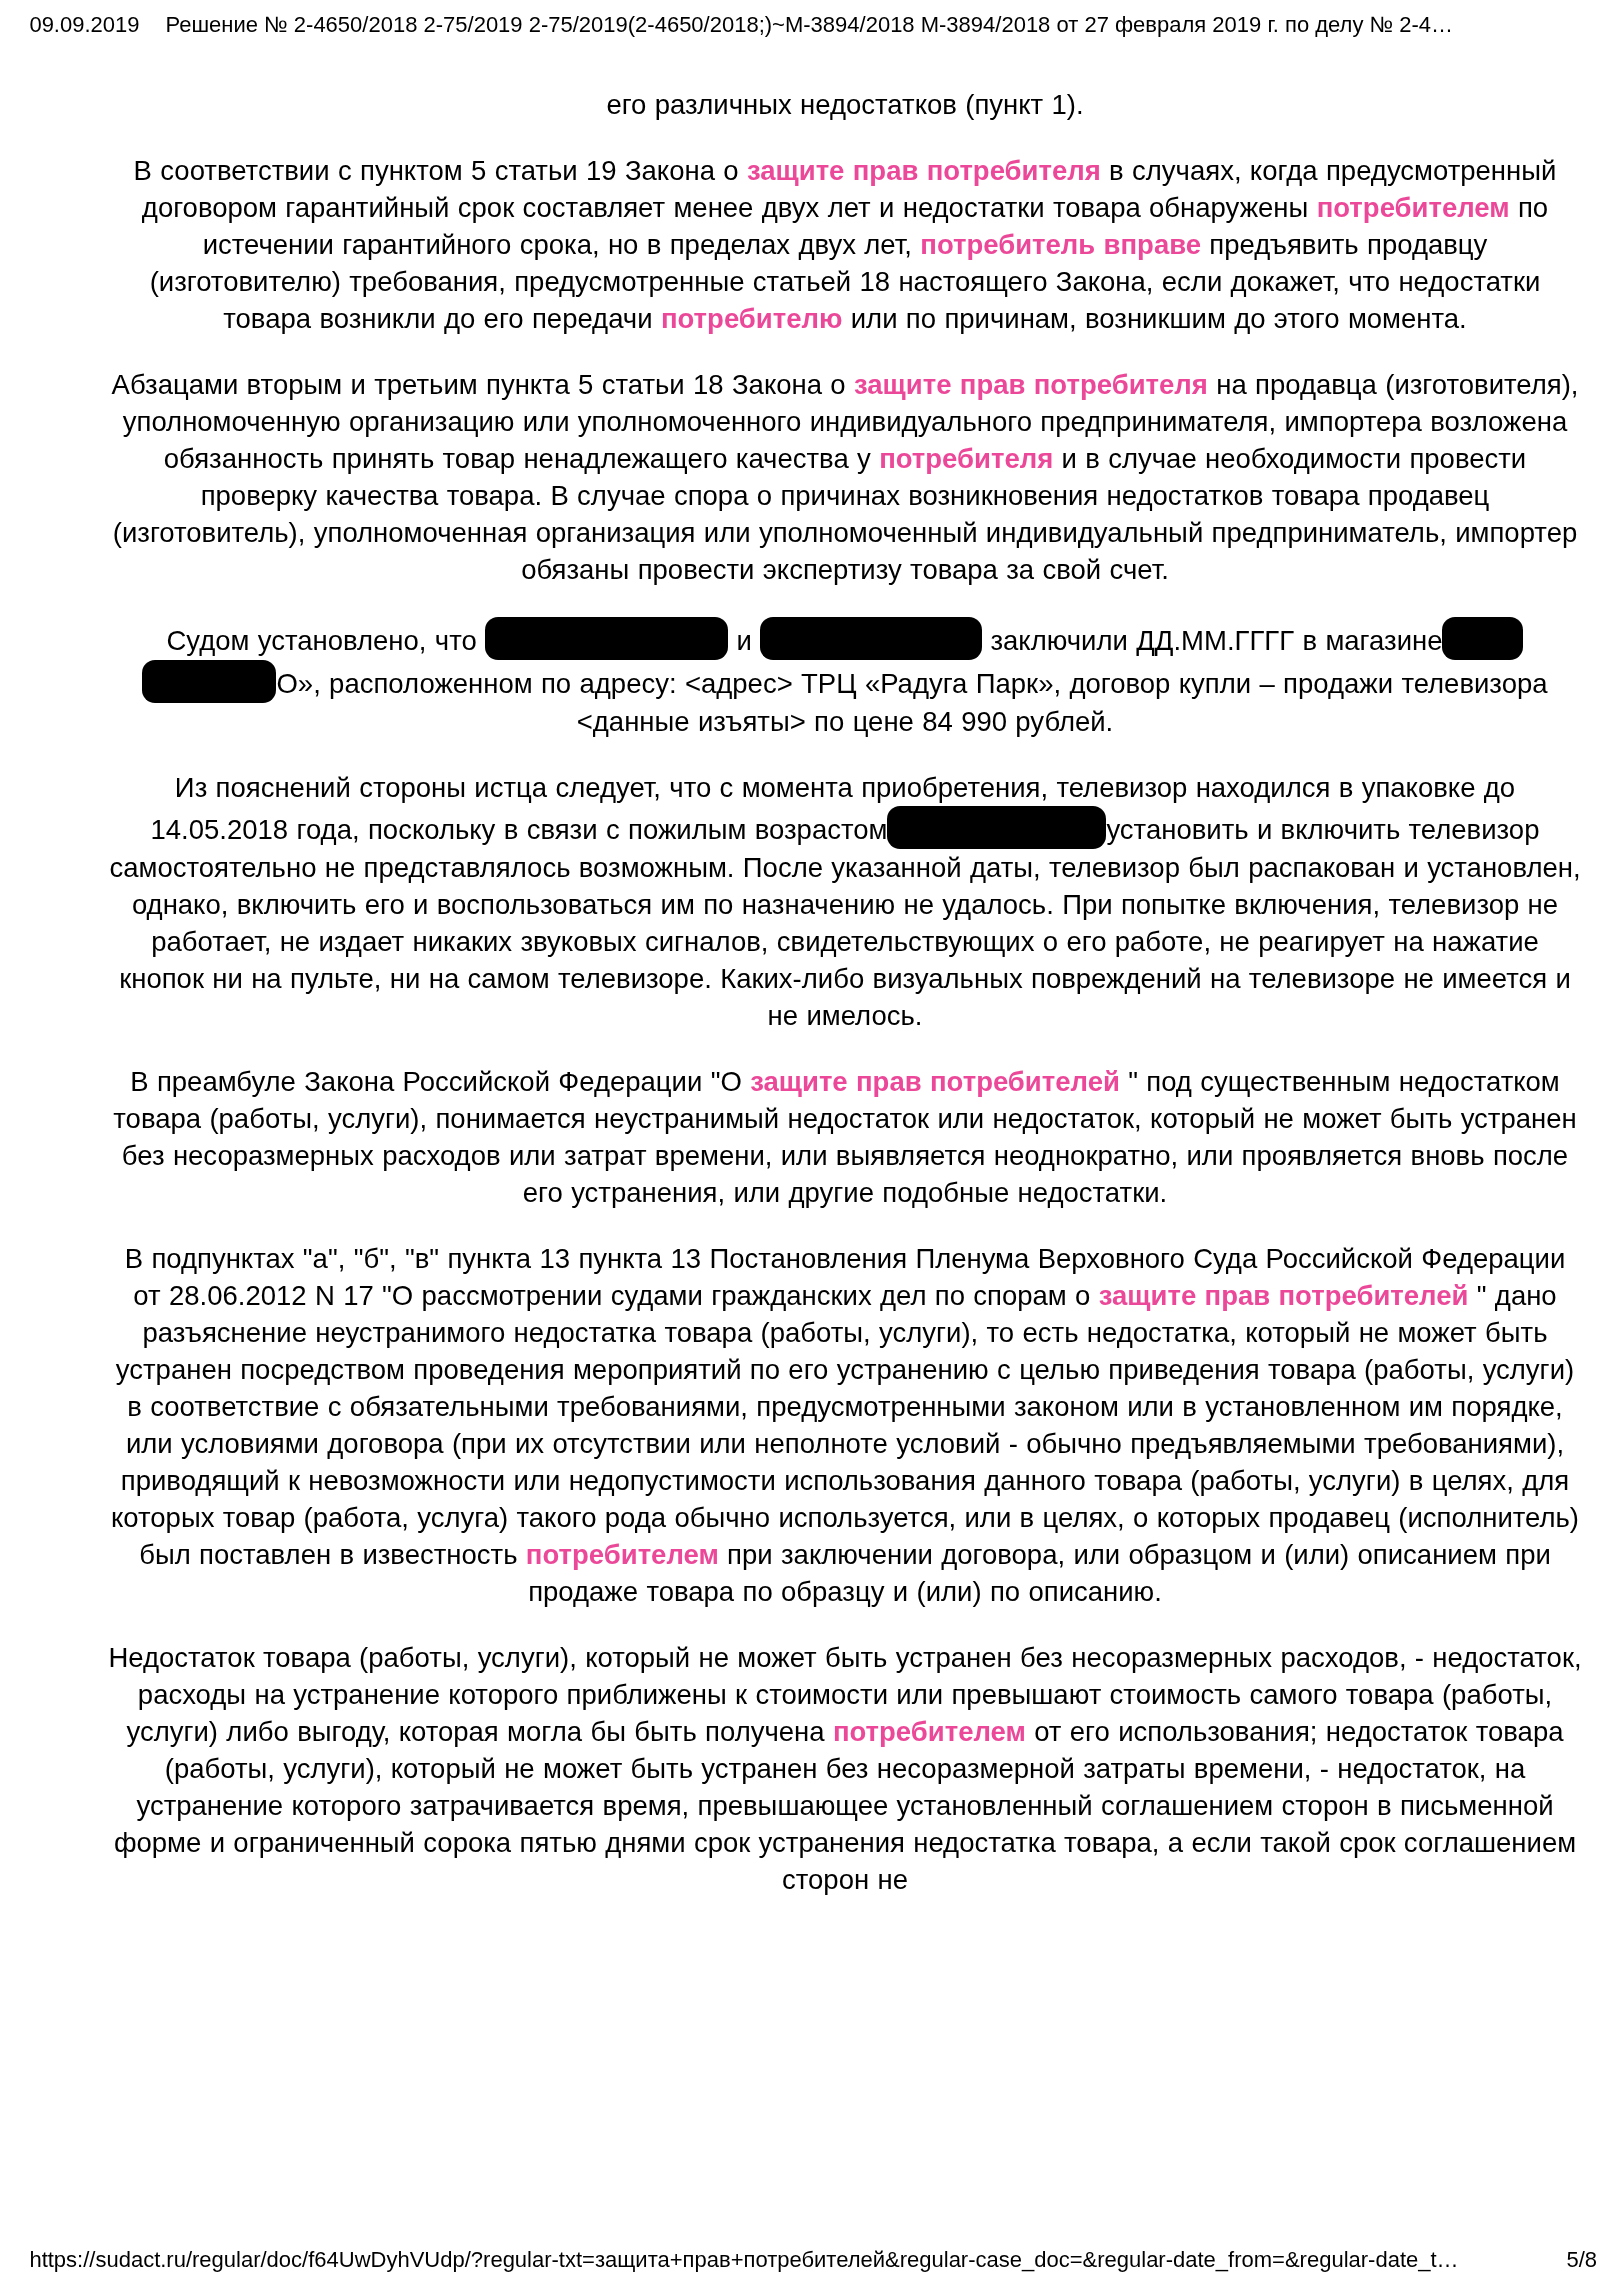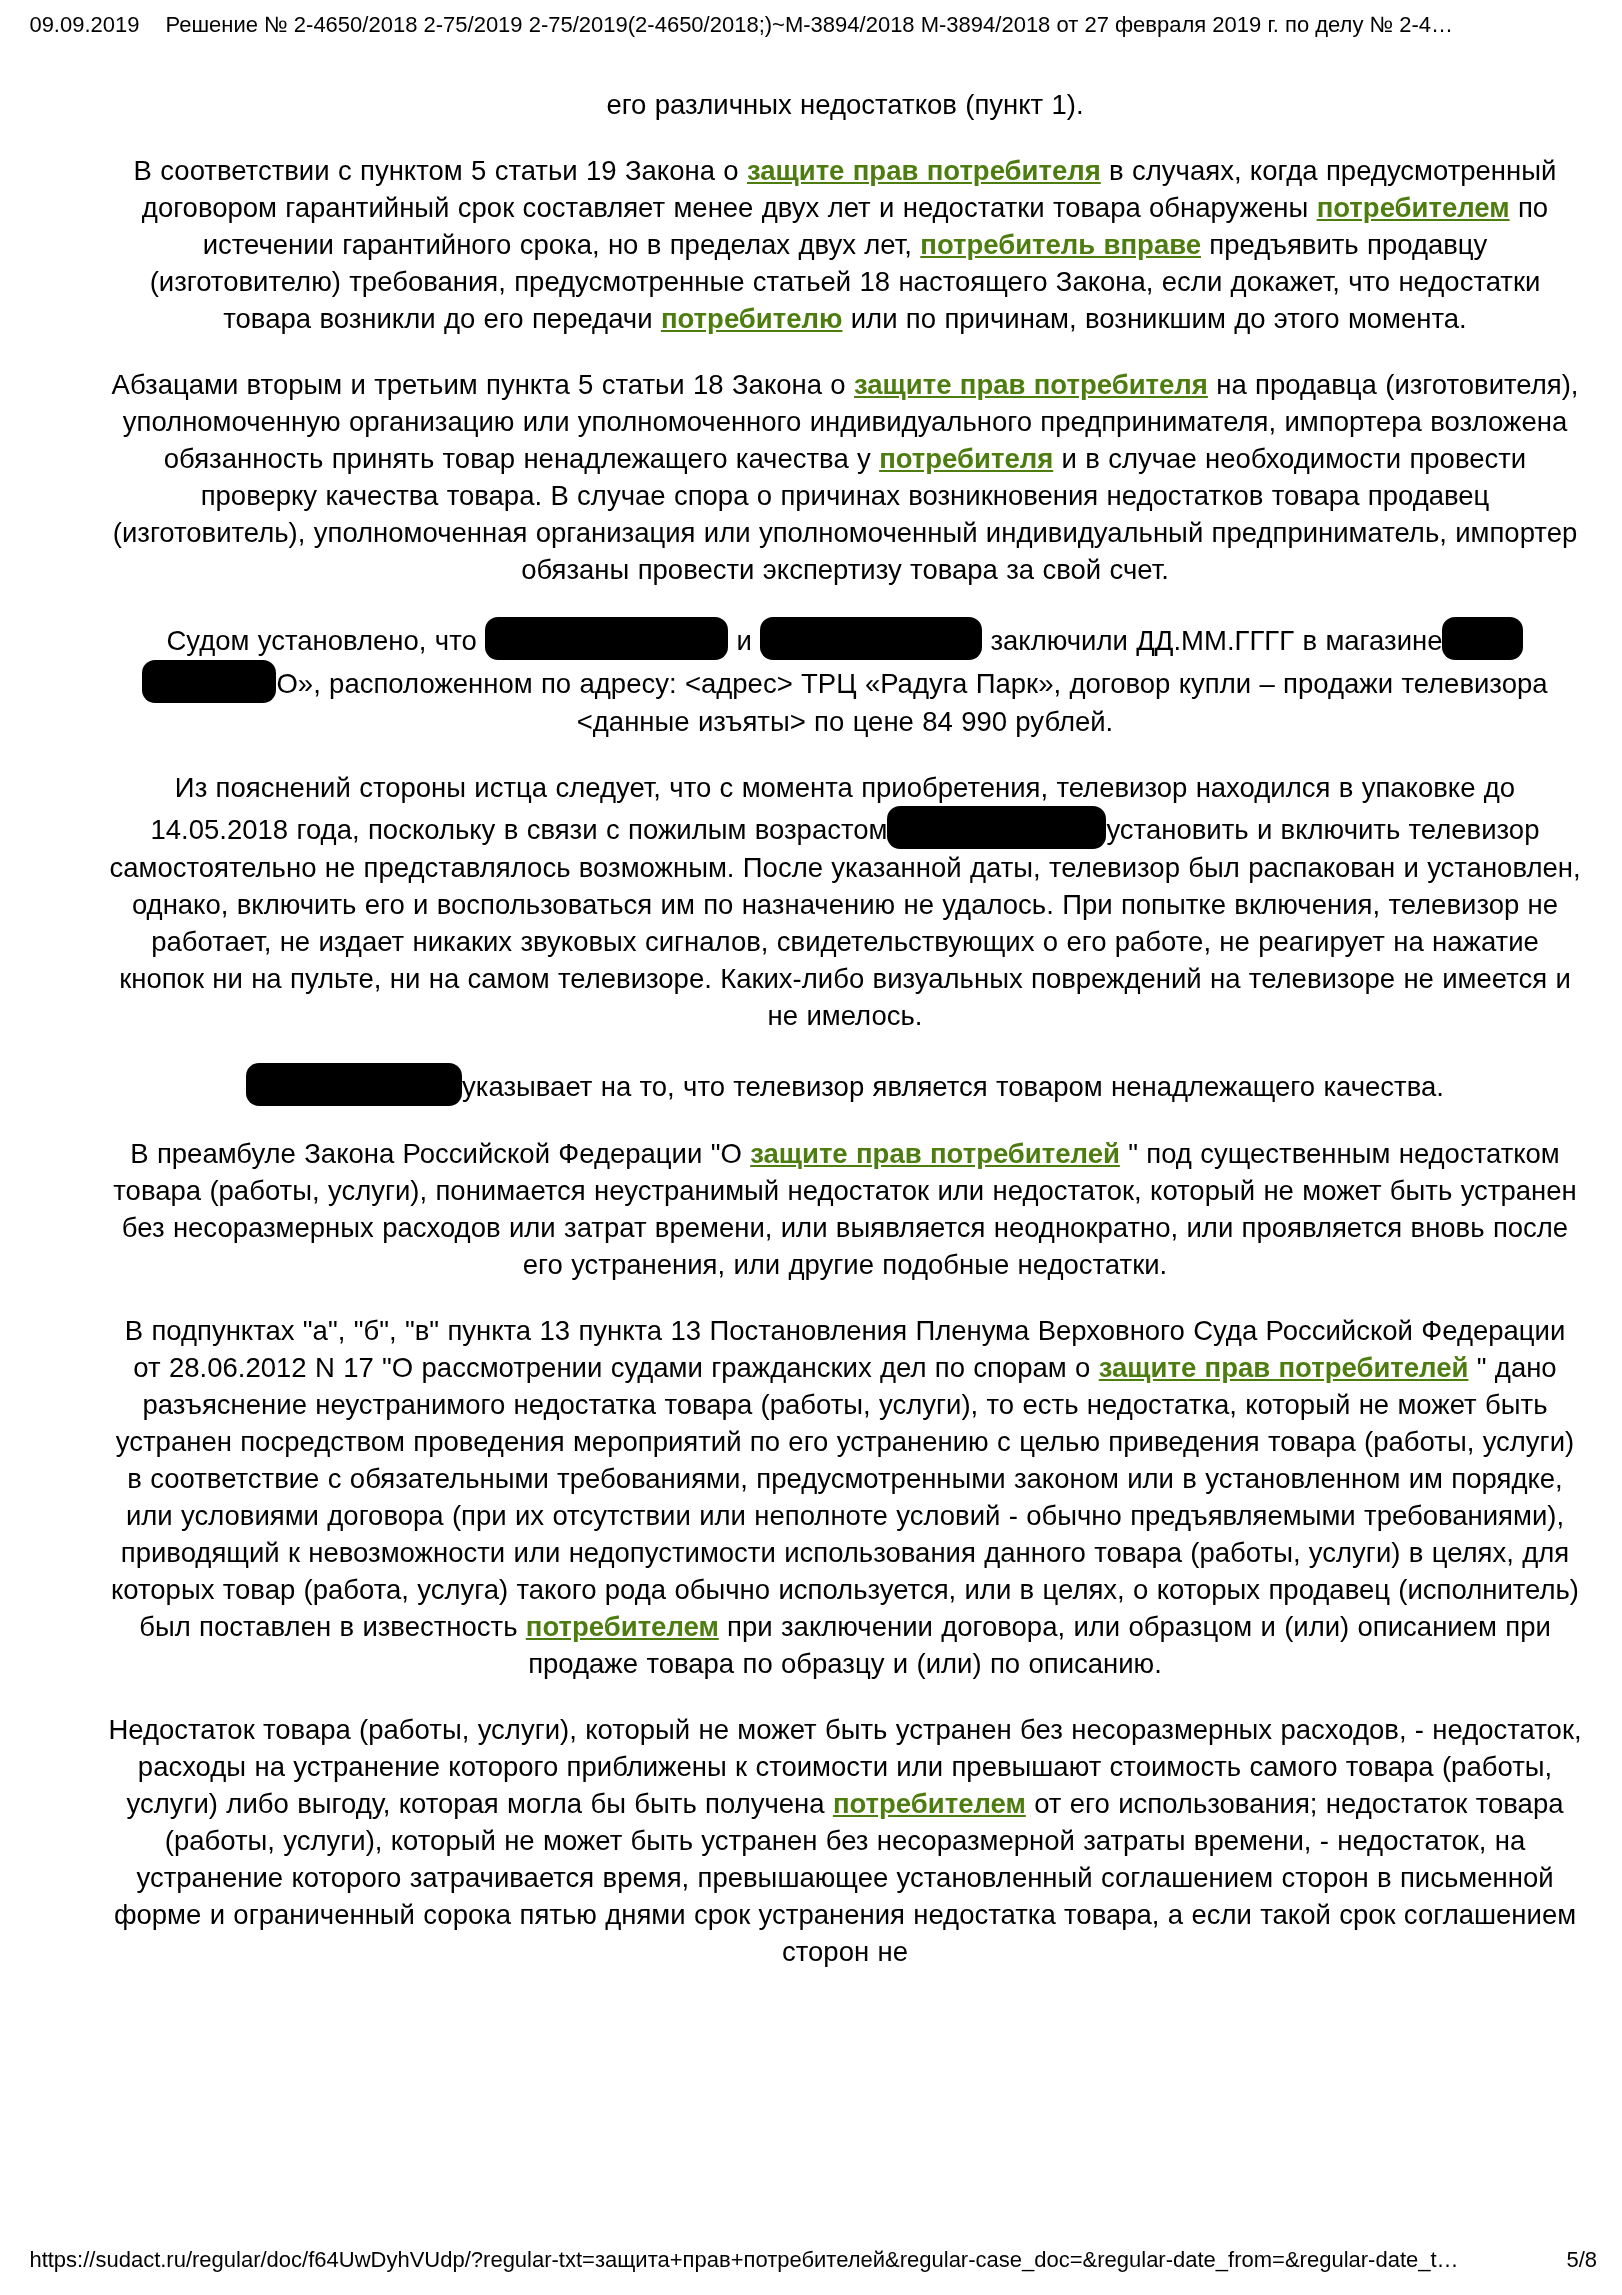--- a/index.html
+++ b/index.html
@@ -16,21 +16,21 @@
   .print-header .date{white-space:nowrap;}
   .print-header .title{
     margin-left:26px;flex:1;white-space:nowrap;overflow:hidden;
   }
   .doc-body{
     position:absolute;left:108px;top:86px;width:1474px;
     font-size:27.5px;line-height:37px;color:#000;
     word-spacing:0.7px;
   }
   .doc-body p{margin:0 0 29px 0;padding:0;text-align:center;}
-  .hl{font-weight:700;color:#4d7c0f;text-decoration:underline;}
+  .hl{font-weight:700;color:#ec4899;}
   .redact{
     display:inline-block;height:43px;background:#000;
     border-radius:13px;vertical-align:-10.5px;
   }
   .print-footer{
     position:absolute;left:29.4px;right:25px;bottom:22px;
     display:flex;justify-content:space-between;align-items:flex-end;
     font-size:22px;line-height:26px;color:#000;
   }
   .print-footer .url{white-space:nowrap;overflow:hidden;margin-right:39px;}
@@ -43,21 +43,20 @@
   <span class="date">09.09.2019</span>
   <span class="title">Решение № 2-4650/2018 2-75/2019 2-75/2019(2-4650/2018;)~М-3894/2018 М-3894/2018 от 27 февраля 2019 г. по делу № 2-4…</span>
 </div>
 
 <div class="doc-body" id="doc-body">
     <p>его различных недостатков (пункт 1).</p>
     <p>В соответствии с пунктом 5 статьи 19 Закона о <span class="hl">защите прав потребителя</span> в случаях, когда предусмотренный договором гарантийный срок составляет менее двух лет и недостатки товара обнаружены <span class="hl">потребителем</span> по истечении гарантийного срока, но в пределах двух лет, <span class="hl">потребитель вправе</span> предъявить продавцу (изготовителю) требования, предусмотренные статьей 18 настоящего Закона, если докажет, что недостатки товара возникли до его передачи <span class="hl">потребителю</span> или по причинам, возникшим до этого момента.</p>
     <p>Абзацами вторым и третьим пункта 5 статьи 18 Закона о <span class="hl">защите прав потребителя</span> на продавца (изготовителя), уполномоченную организацию или уполномоченного индивидуального предпринимателя, импортера возложена обязанность принять товар ненадлежащего качества у <span class="hl">потребителя</span> и в случае необходимости провести проверку качества товара. В случае спора о причинах возникновения недостатков товара продавец (изготовитель), уполномоченная организация или уполномоченный индивидуальный предприниматель, импортер обязаны провести экспертизу товара за свой счет.</p>
     <p>Судом установлено, что <span class="redact" style="width: 243px;"></span> и <span class="redact" style="width: 222px;"></span> заключили ДД.ММ.ГГГГ в магазине<span class="redact" style="width: 81px;"></span> <span class="redact" style="width: 134px;"></span>О», расположенном по адресу: &lt;адрес&gt; ТРЦ «Радуга Парк», договор купли – продажи телевизора &lt;данные изъяты&gt; по цене 84 990 рублей.</p>
     <p>Из пояснений стороны истца следует, что с момента приобретения, телевизор находился в упаковке до 14.05.2018 года, поскольку в связи с пожилым возрастом<span class="redact" style="width: 219px;"></span>установить и включить телевизор самостоятельно не представлялось возможным. После указанной даты, телевизор был распакован и установлен, однако, включить его и воспользоваться им по назначению не удалось. При попытке включения, телевизор не работает, не издает никаких звуковых сигналов, свидетельствующих о его работе, не реагирует на нажатие кнопок ни на пульте, ни на самом телевизоре. Каких-либо визуальных повреждений на телевизоре не имеется и не имелось.</p>
-    <p><span class="redact" style="width: 216px;"></span>указывает на то, что телевизор является товаром ненадлежащего качества.</p>
     <p>В преамбуле Закона Российской Федерации "О <span class="hl">защите прав потребителей</span> " под существенным недостатком товара (работы, услуги), понимается неустранимый недостаток или недостаток, который не может быть устранен без несоразмерных расходов или затрат времени, или выявляется неоднократно, или проявляется вновь после его устранения, или другие подобные недостатки.</p>
     <p>В подпунктах "а", "б", "в" пункта 13 пункта 13 Постановления Пленума Верховного Суда Российской Федерации от 28.06.2012 N 17 "О рассмотрении судами гражданских дел по спорам о <span class="hl">защите прав потребителей</span> " дано разъяснение неустранимого недостатка товара (работы, услуги), то есть недостатка, который не может быть устранен посредством проведения мероприятий по его устранению с целью приведения товара (работы, услуги) в соответствие с обязательными требованиями, предусмотренными законом или в установленном им порядке, или условиями договора (при их отсутствии или неполноте условий - обычно предъявляемыми требованиями), приводящий к невозможности или недопустимости использования данного товара (работы, услуги) в целях, для которых товар (работа, услуга) такого рода обычно используется, или в целях, о которых продавец (исполнитель) был поставлен в известность <span class="hl">потребителем</span> при заключении договора, или образцом и (или) описанием при продаже товара по образцу и (или) по описанию.</p>
     <p>Недостаток товара (работы, услуги), который не может быть устранен без несоразмерных расходов, - недостаток, расходы на устранение которого приближены к стоимости или превышают стоимость самого товара (работы, услуги) либо выгоду, которая могла бы быть получена <span class="hl">потребителем</span> от его использования; недостаток товара (работы, услуги), который не может быть устранен без несоразмерной затраты времени, - недостаток, на устранение которого затрачивается время, превышающее установленный соглашением сторон в письменной форме и ограниченный сорока пятью днями срок устранения недостатка товара, а если такой срок соглашением сторон не</p>
   </div>
 
 <div class="print-footer">
   <span class="url">https://sudact.ru/regular/doc/f64UwDyhVUdp/?regular-txt=защита+прав+потребителей&amp;regular-case_doc=&amp;regular-date_from=&amp;regular-date_t…</span>
   <span class="page">5/8</span>
 </div>
 

